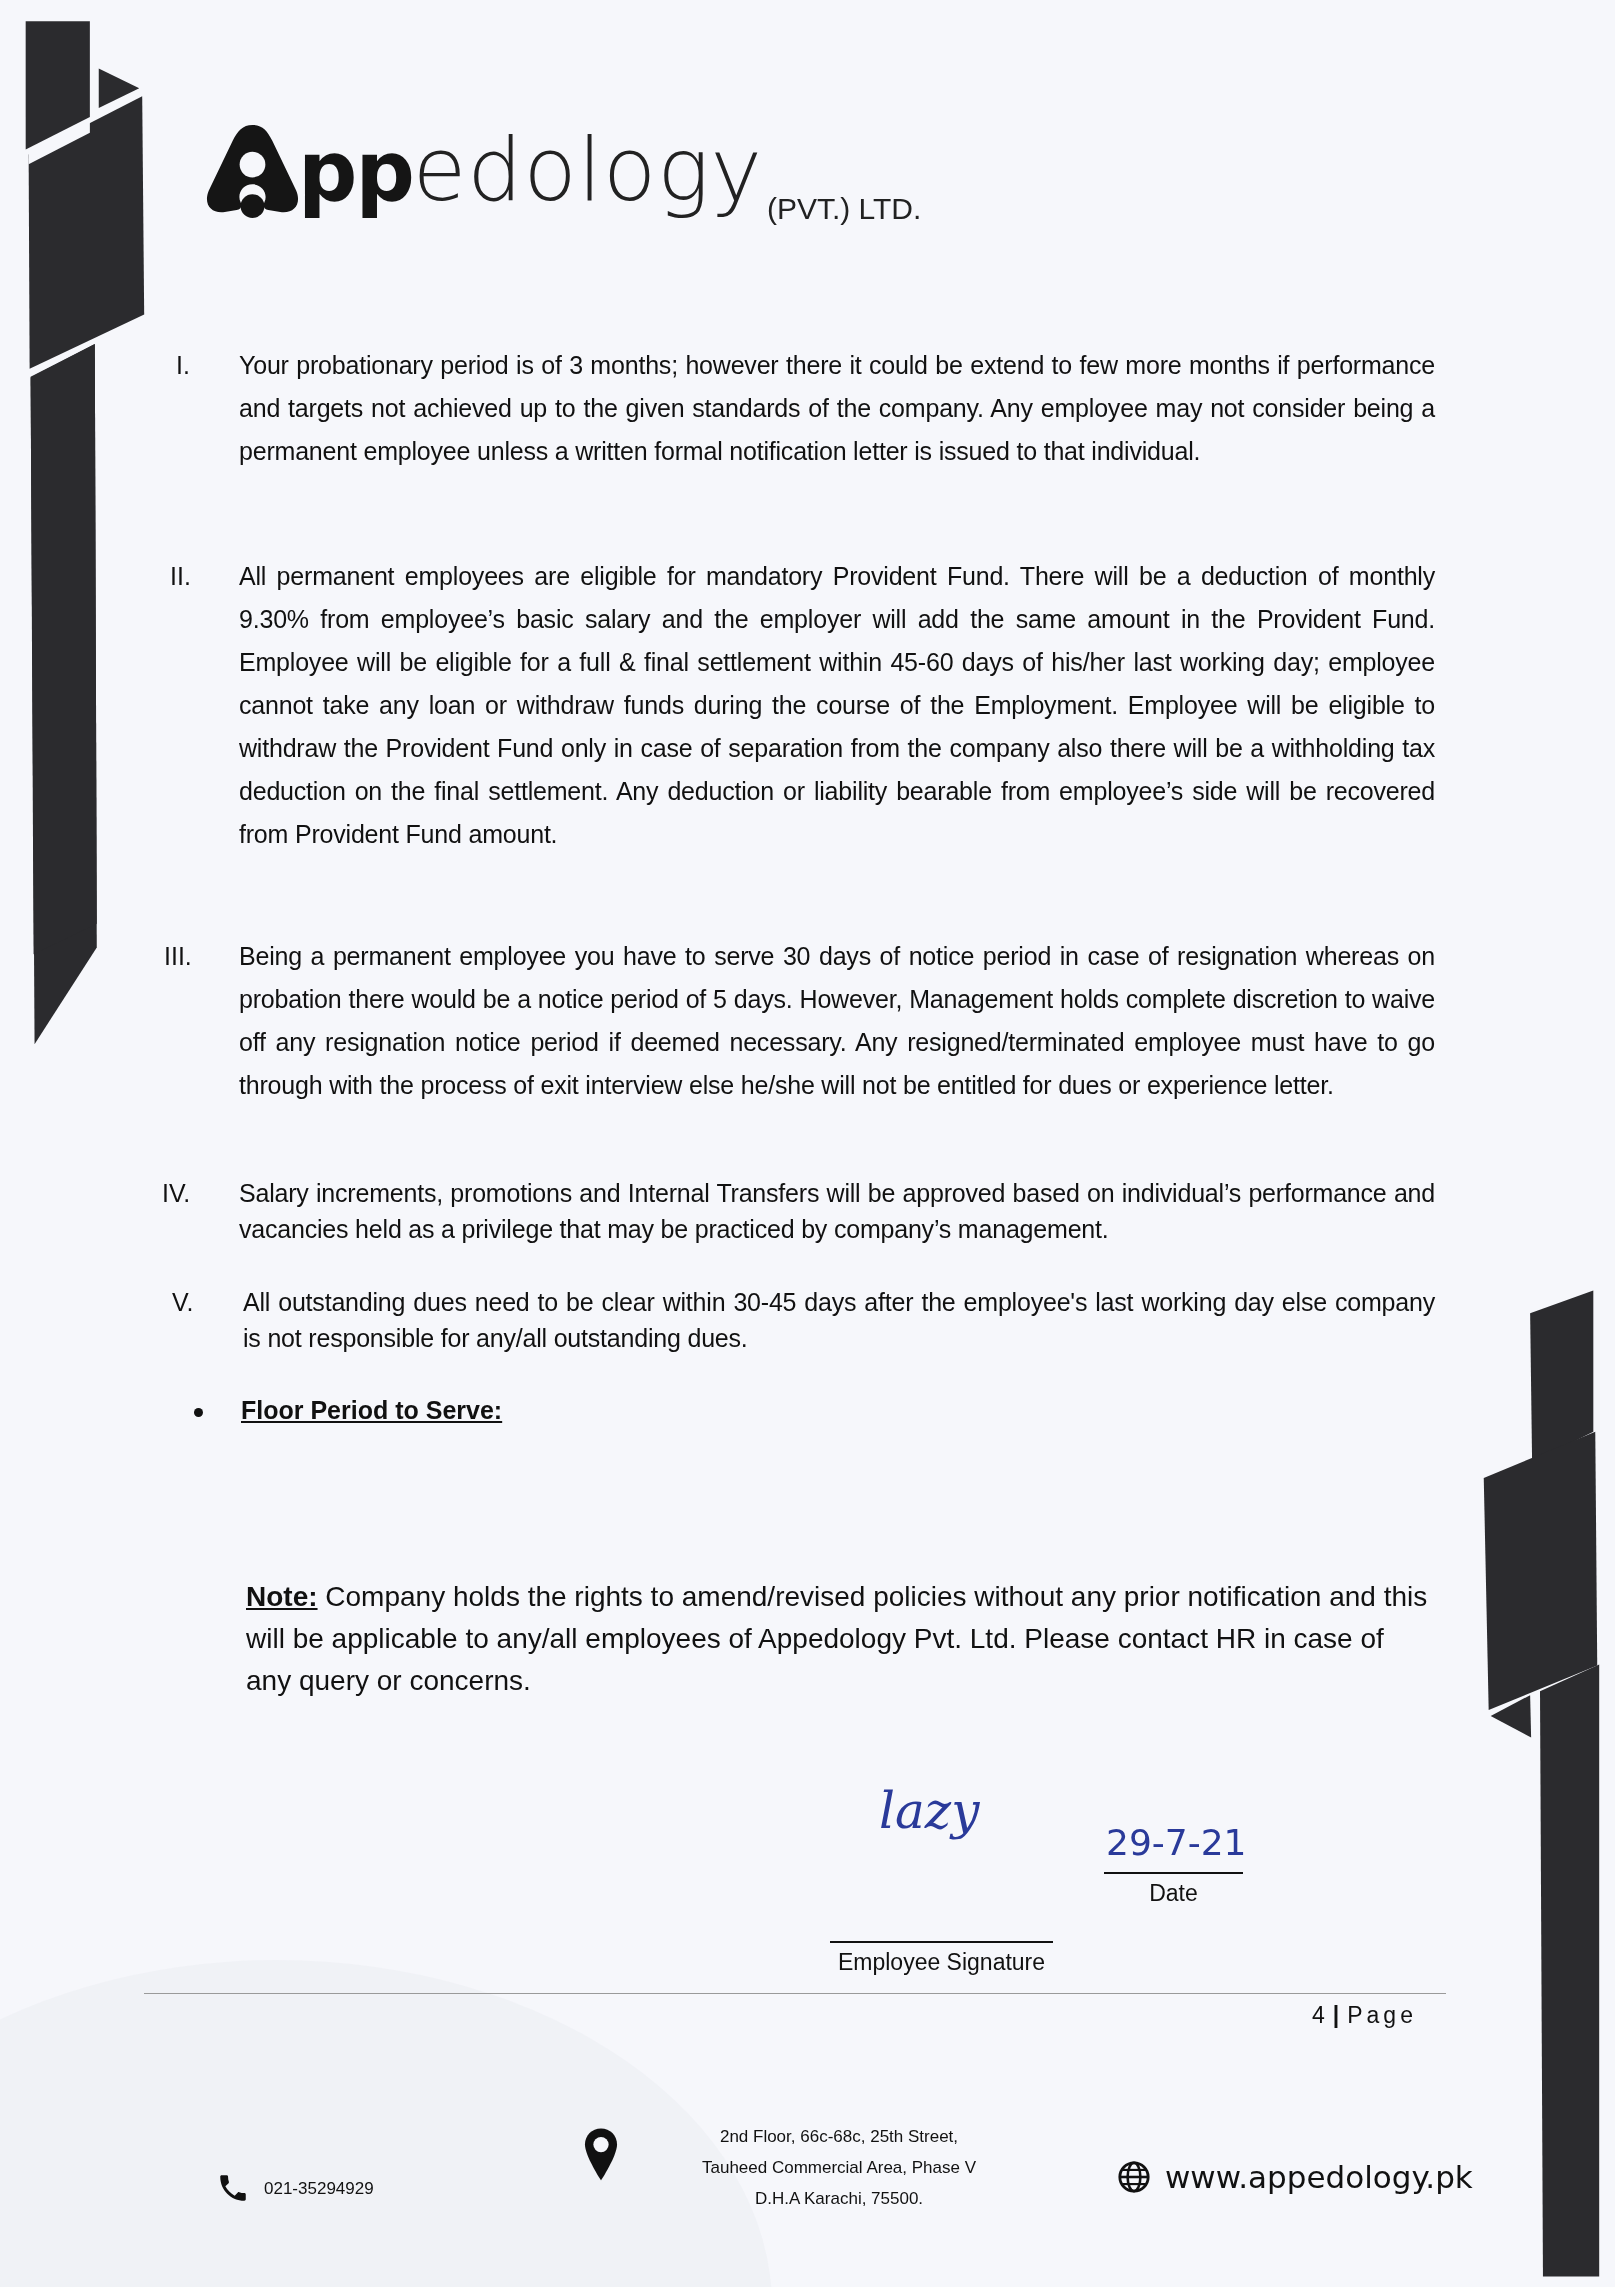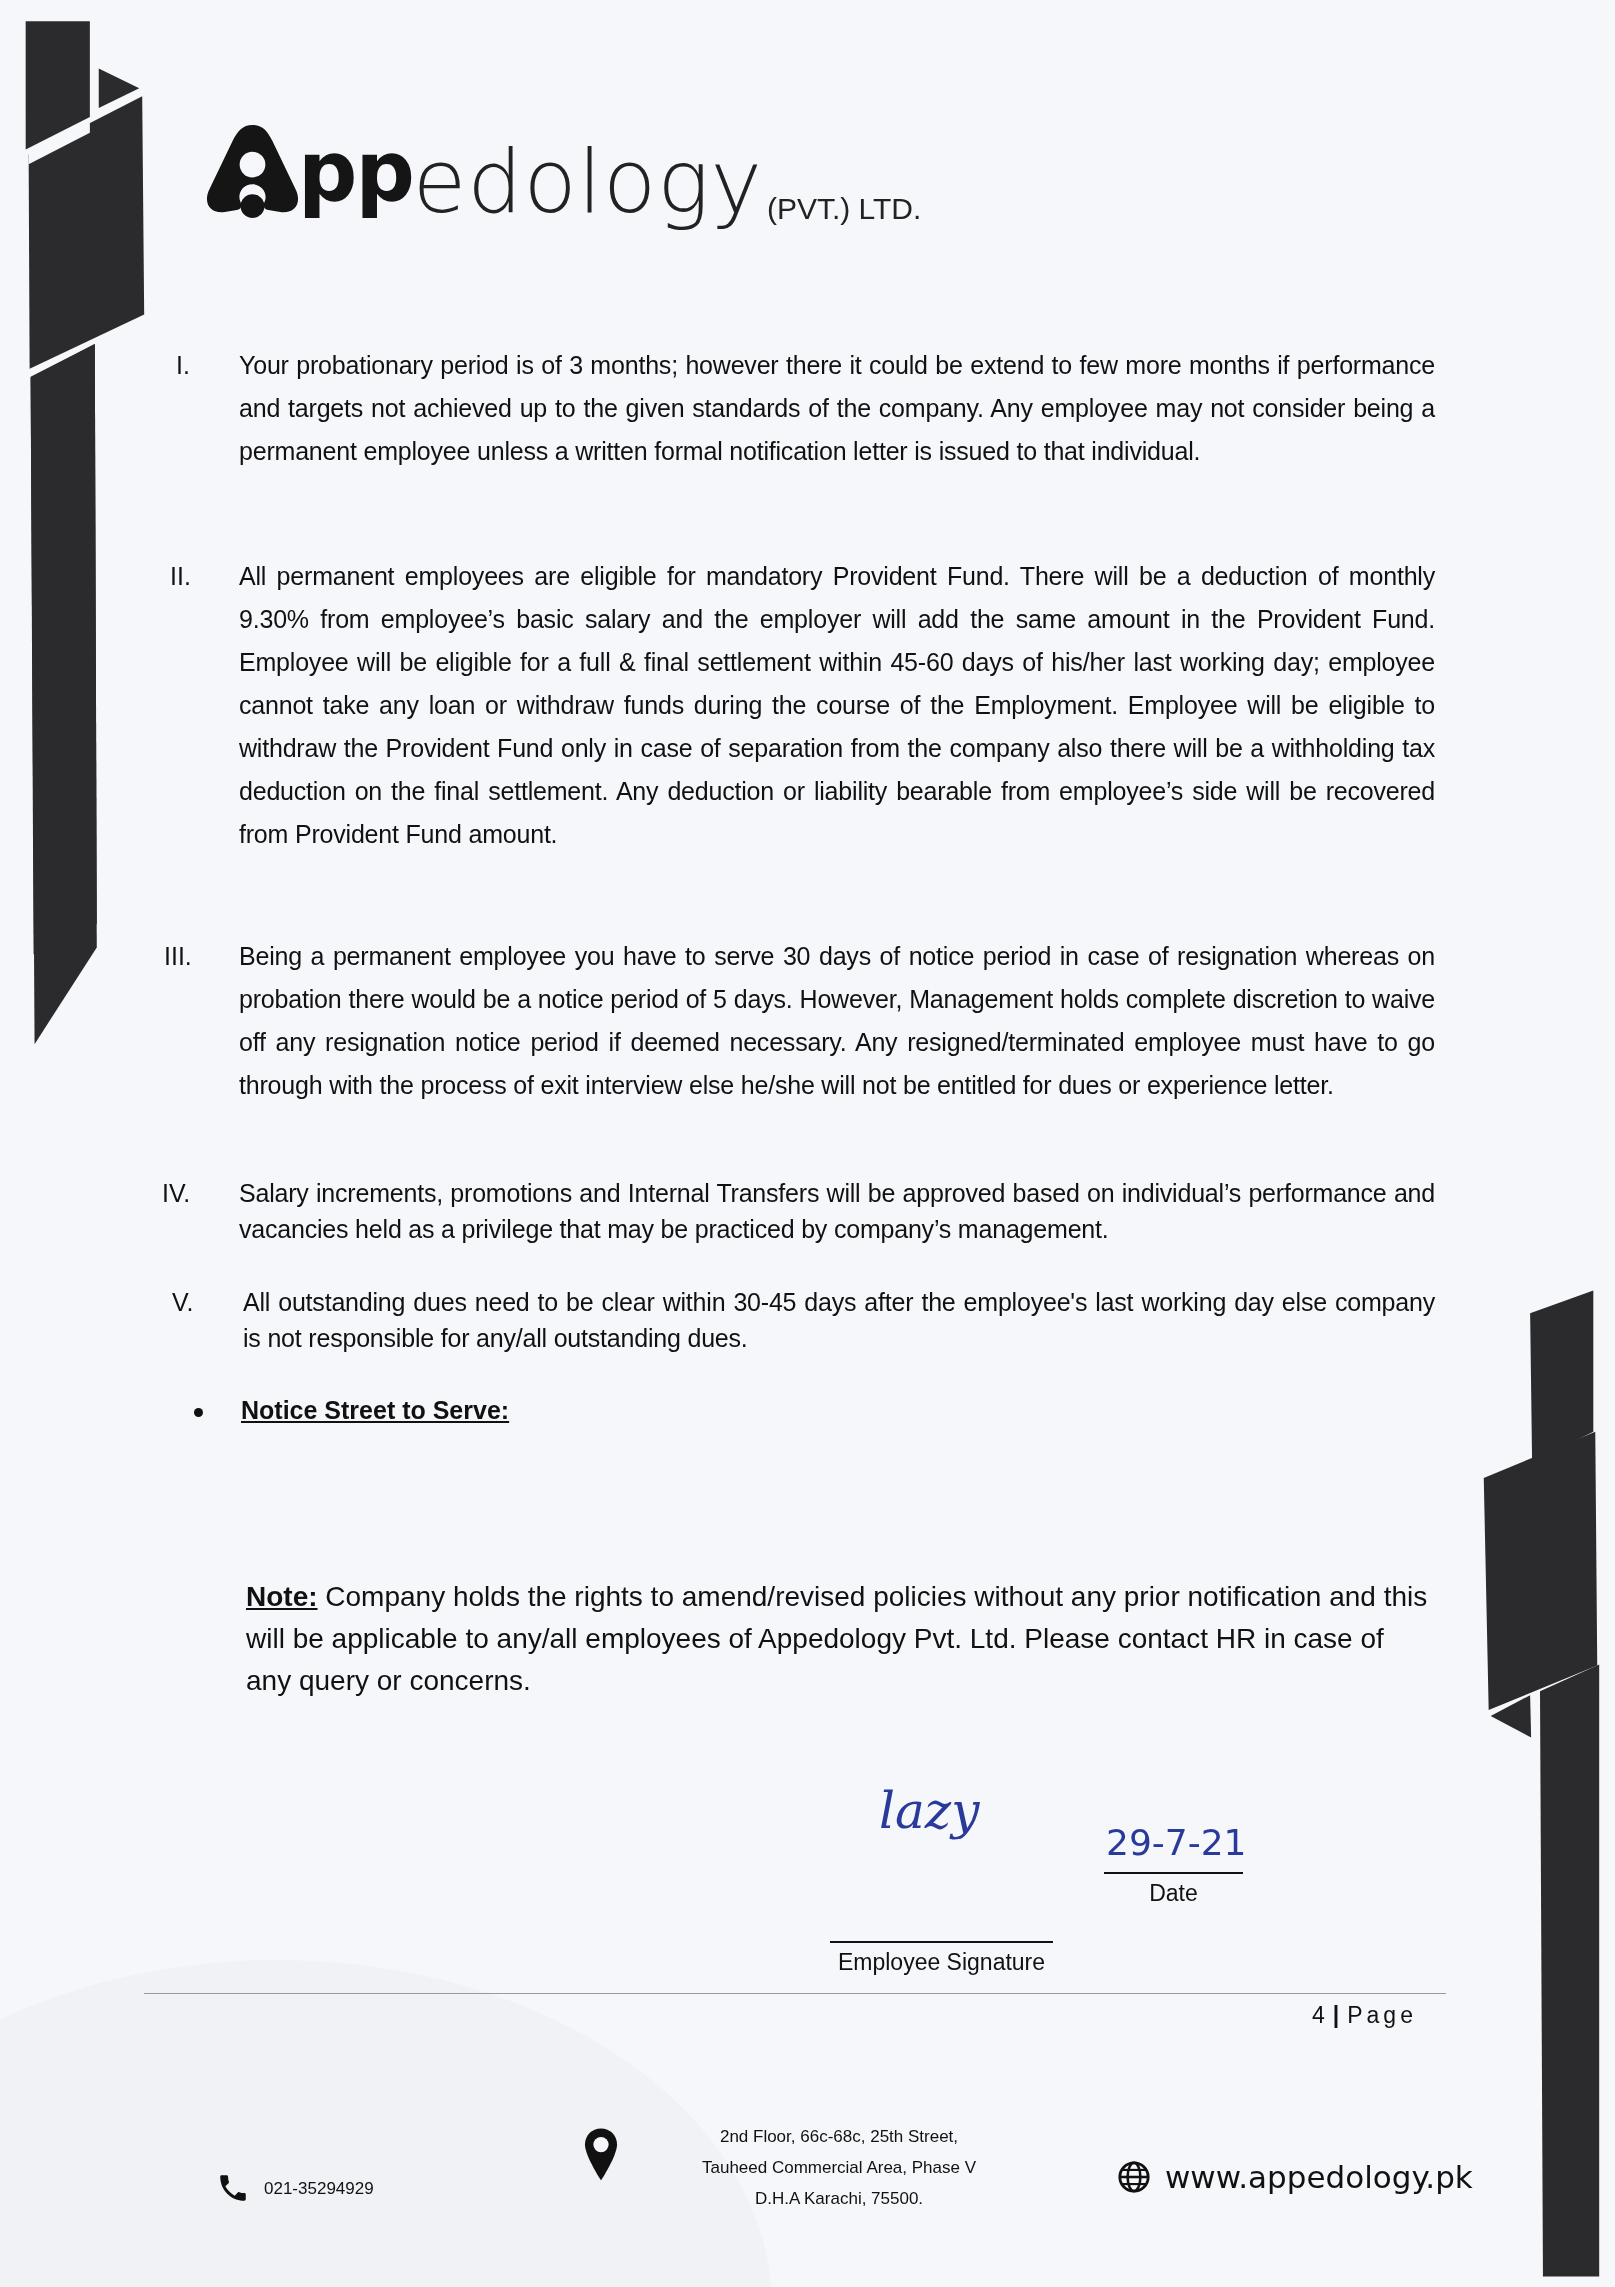--- a/index.html
+++ b/index.html
@@ -12,21 +12,21 @@
   .page { position: absolute; left: 0; top: 0; width: 1616px; height: 2288px; }
   .deco { position: absolute; }
   .watermark {
     position: absolute; left: -218px; top: 1960px; width: 990px; height: 693px;
     border-radius: 50%; background: #eceef3; opacity: .6;
   }
   
   .logo { position: absolute; left: 203px; top: 117px; height: 109px; display: flex; align-items: flex-end; }
   .logo-mark { width: 99px; height: 109px; }
   .logo-bold { font-family: "DejaVu Sans", sans-serif; font-weight: bold; font-size: 83px; line-height: 1; letter-spacing: -2px; margin-left: -4px; margin-bottom: 12px; color:#151515;}
-  .logo-light { font-family: "DejaVu Sans", sans-serif; font-weight: 200; font-size: 87px; line-height: 1; letter-spacing: 1px; color:#222; -webkit-text-stroke: 0; font-stretch: condensed;}
+  .logo-light { font-family: "DejaVu Sans", sans-serif; font-weight: 200; font-size: 87px; line-height: 1; letter-spacing: 1px; margin-bottom: 12px; color:#222; -webkit-text-stroke: 0; font-stretch: condensed;}
   .logo-suffix { font-family: "Liberation Sans", sans-serif; font-size: 30px; margin-left: 4px; color:#222;}
 
   .item { position: absolute; left: 158px; width: 1277px; font-size: 25px; line-height: 43px; }
   .item .num { position: absolute; left: 0; top: 0; width: 59px; }
   .item .txt { margin-left: 81px; text-align: justify; font-family: "Liberation Sans", sans-serif; letter-spacing: -0.2px; }
   .bullet-head { position: absolute; left: 194px; top: 1396px; font-size: 25px; }
   .bullet-dot { display: inline-block; width: 9px; height: 9px; border-radius: 50%; background:#111; margin-right: 38px; vertical-align: middle;}
   .bullet-title { font-weight: bold; text-decoration: underline; }
   .para { position: absolute; left: 246px; width: 1178px; font-size: 25px; line-height: 40px; }
   .note { position: absolute; left: 246px; width: 1188px; font-size: 28px; line-height: 42px; }
@@ -101,21 +101,21 @@
     <span class="num" style="left:4px">IV.</span>
     <div class="txt">Salary increments, promotions and Internal Transfers will be approved based on individual’s performance and vacancies held as a privilege that may be practiced by company’s management.</div>
   </div>
 
   <div class="item" style="top:1284px;line-height:36px">
     <span class="num" style="left:14px">V.</span>
     <div class="txt" style="margin-left:85px">All outstanding dues need to be clear within 30-45 days after the employee's last working day else company is not responsible for any/all outstanding dues.</div>
   </div>
 
   <div class="bullet-head">
-    <span class="bullet-dot"></span><span class="bullet-title">Notice Street to Serve:</span>
+    <span class="bullet-dot"></span><span class="bullet-title">Floor Period to Serve:</span>
   </div>
 
   <div class="note" style="top:1576px">
     <span class="note-label">Note:</span><span> Company holds the rights to amend/revised policies without any prior notification and this will be applicable to any/all employees of Appedology Pvt. Ltd. Please contact HR in case of any query or concerns.</span>
   </div>
 
   <div class="hand" style="left:879px;top:1782px;font-size:50px">lazy</div>
   <div class="hand" style="left:1106px;top:1822px;font-size:36px;font-style:normal;font-family:'DejaVu Sans',sans-serif">29-7-21</div>
 
   <div class="sig-block" style="top:1941px">

